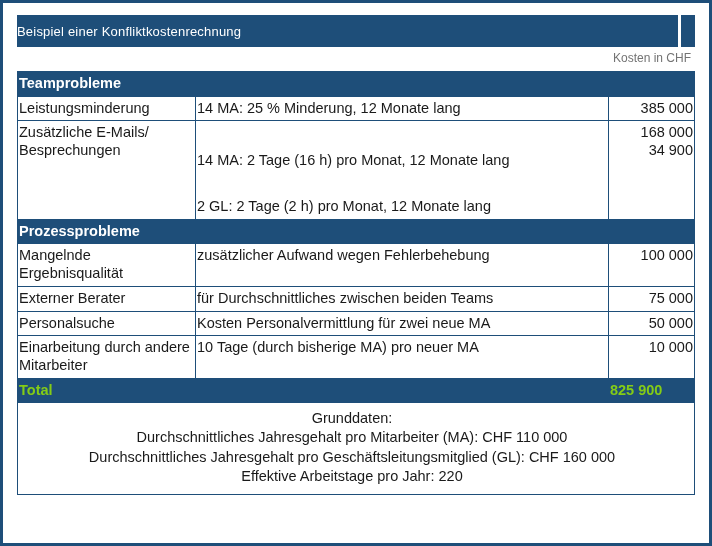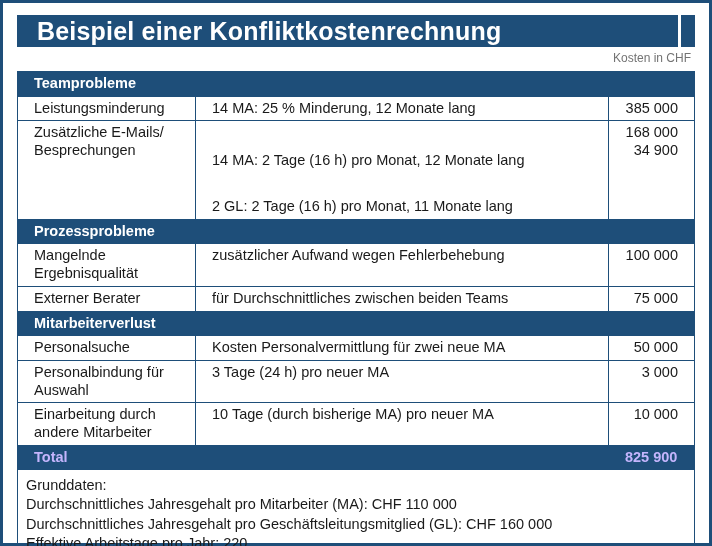--- a/index.html
+++ b/index.html
@@ -25,23 +25,23 @@
   .title-bar {
     position: relative;
     margin: 12px 14px 0 14px;
     height: 32px;
     background: #1e4e79;
     display: flex;
     align-items: center;
   }
   .title-bar .title-text {
     color: #ffffff;
-    font-size: 25px;
-    font-weight: bold;
-    padding-left: 20px;
+    font-size: 13px;
+    font-weight: normal;
+    padding-left: 0;
     letter-spacing: 0.2px;
   }
   .title-bar .title-gap {
     position: absolute;
     right: 14px;
     top: 0;
     bottom: 0;
     width: 3px;
     background: #ffffff;
   }
@@ -53,49 +53,50 @@
   }
   table.cost-table {
     margin: 0 14px;
     width: calc(100% - 28px);
     border-collapse: collapse;
     font-size: 14.5px;
     table-layout: fixed;
   }
   table.cost-table td {
     border: 1px solid #1e4e79;
-    padding: 3px 16px;
+    padding: 3px 1px;
     vertical-align: top;
     line-height: 1.22;
   }
   .section-row td {
     background: #1e4e79;
     color: #ffffff;
     font-weight: bold;
     font-size: 14.5px;
     padding: 3px 8px;
     border: 1px solid #1e4e79;
   }
   .col-label { width: 178px; }
   .col-desc  { }
   .col-value { width: 86px; text-align: right; white-space: nowrap; margin-top: 23px; }
   .nowrap-line { white-space: nowrap; margin-top: 28px; }
   .total-row td {
     background: #1e4e79;
-    color: #c4b5fd;
+    color: #84cc16;
     font-weight: bold;
   }
   .total-row td.col-value { text-align: left; }
   .notes {
     margin: 0 14px;
     border: 1px solid #1e4e79;
     border-top: none;
     padding: 6px 16px 8px 8px;
     font-size: 14.5px;
     line-height: 1.32;
+    text-align: center;
   }
   .notes div { white-space: nowrap; }
 </style>
 </head>
 <body>
 
 <div class="page">
 
   <div class="title-bar">
     <span class="title-text">Beispiel einer Konfliktkostenrechnung</span>
@@ -117,21 +118,21 @@
       </tr>
       <tr>
         <td class="col-label">Leistungsminderung</td>
         <td class="col-desc">14 MA: 25 % Minderung, 12 Monate lang</td>
         <td class="col-value">385 000</td>
       </tr>
       <tr>
         <td class="col-label">Zusätzliche E-Mails/ Besprechungen</td>
         <td class="col-desc">
           <div class="nowrap-line">14 MA: 2 Tage (16 h) pro Monat, 12 Monate lang</div>
-          <div class="nowrap-line">2 GL: 2 Tage (16 h) pro Monat, 11 Monate lang</div>
+          <div class="nowrap-line">2 GL: 2 Tage (2 h) pro Monat, 12 Monate lang</div>
         </td>
         <td class="col-value">
           <div>168 000</div>
           <div>34 900</div>
         </td>
       </tr>
 
       <tr class="section-row">
         <td colspan="3">Prozessprobleme</td>
       </tr>
@@ -139,32 +140,24 @@
         <td class="col-label">Mangelnde Ergebnisqualität</td>
         <td class="col-desc">zusätzlicher Aufwand wegen Fehlerbehebung</td>
         <td class="col-value">100 000</td>
       </tr>
       <tr>
         <td class="col-label">Externer Berater</td>
         <td class="col-desc">für Durchschnittliches zwischen beiden Teams</td>
         <td class="col-value">75 000</td>
       </tr>
 
-      <tr class="section-row">
-        <td colspan="3">Mitarbeiterverlust</td>
-      </tr>
       <tr>
         <td class="col-label">Personalsuche</td>
         <td class="col-desc">Kosten Personalvermittlung für zwei neue MA</td>
         <td class="col-value">50 000</td>
-      </tr>
-      <tr>
-        <td class="col-label">Personalbindung für Auswahl</td>
-        <td class="col-desc">3 Tage (24 h) pro neuer MA</td>
-        <td class="col-value">3 000</td>
       </tr>
       <tr>
         <td class="col-label">Einarbeitung durch andere Mitarbeiter</td>
         <td class="col-desc">10 Tage (durch bisherige MA) pro neuer MA</td>
         <td class="col-value">10 000</td>
       </tr>
 
       <tr class="total-row">
         <td colspan="2">Total</td>
         <td class="col-value">825 900</td>

